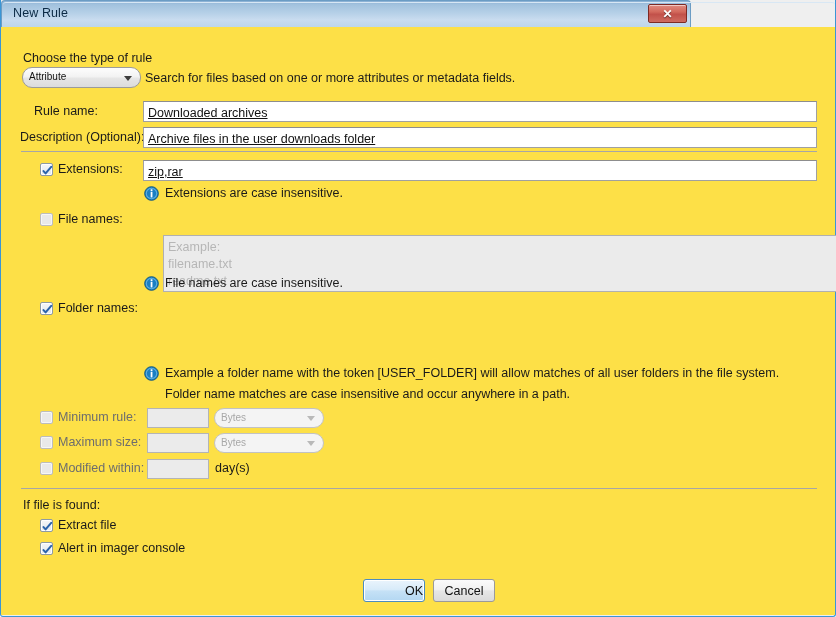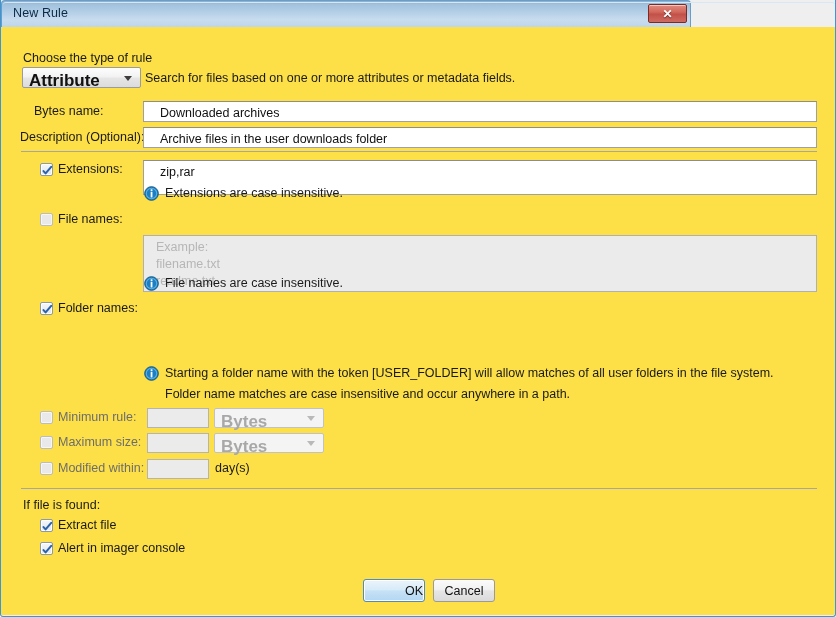--- a/index.html
+++ b/index.html
@@ -86,64 +86,65 @@
   .lbl.dim { color: #6d6d6d; }
 
   
   .tinput {
     position: absolute;
     background: #ffffff;
     border: 1px solid #a0a0a0;
     border-top-color: #8d8d8d;
     font-size: 12.5px;
     color: #111111;
-    padding: 2px 3px 0 16px;
+    padding: 2px 3px 0 4px;
     line-height: 18px;
     white-space: nowrap;
     overflow: hidden;
+    text-decoration: underline;
   }
   .tinput.disabled {
     background: #ebebeb;
     border-color: #b4b4b4;
     color: #a6a6a6;
   }
   .tarea {
     position: absolute;
     background: #ffffff;
     border: 1px solid #9a9a9a;
     border-top-color: #848484;
     font-size: 12.5px;
     color: #111111;
-    padding: 3px 12px;
+    padding: 3px 4px;
     line-height: 17px;
     overflow: hidden;
+    margin-left: 20px;
   }
   .tarea.disabled {
     background: #ebebeb;
     border-color: #b0b0b0;
     color: #b6b6b6;
   }
   .tarea .ph-line { white-space: nowrap; }
   .caret {
     display: inline-block;
     width: 1px; height: 13px;
     background: #000;
     vertical-align: -2px;
     margin-left: 0px;
   }
 
   
   .combo {
     position: absolute;
     border: 1px solid #9b9b9b;
-    border-radius: 2px;
+    border-radius: 10px;
     background: linear-gradient(to bottom, #fdfdfd 0%, #f2f2f2 48%, #e6e6e6 52%, #dcdcdc 100%);
-    font-size: 17px;
+    font-size: 10px;
     color: #111111;
-    font-weight: bold;
   }
   .combo .ctext {
     position: absolute;
     left: 6px; top: 3px;
     white-space: nowrap;
   }
   .combo .carrow {
     position: absolute;
     right: 8px; top: 50%;
     margin-top: -2px;
@@ -225,35 +226,35 @@
   <div class="client">
 
     <div class="lbl" style="left:22px; top:24px;">Choose the type of rule</div>
 
     <div class="combo" style="left:21px; top:40px; width:119px; height:21px;">
       <span class="ctext">Attribute</span>
       <span class="carrow"></span>
     </div>
     <div class="lbl" style="left:144px; top:44px;">Search for files based on one or more attributes or metadata fields.</div>
 
-    <div class="lbl" style="left:33px; top:77px;">Bytes name:</div>
+    <div class="lbl" style="left:33px; top:77px;">Rule name:</div>
     <div class="tinput" style="left:142px; top:74px; width:674px; height:21px;" placeholder="">Downloaded archives</div>
 
     <div class="lbl" style="left:19px; top:103px;">Description (Optional):</div>
     <div class="tinput" style="left:142px; top:100px; width:674px; height:21px;" placeholder="">Archive files in the user downloads folder</div>
 
     <div class="sep" style="left:20px; top:124px; width:796px;"></div>
 
     <div class="cb" style="left:39px; top:136px;">
       <svg width="15" height="15" viewBox="0 0 15 15">
         <path d="M3.5 8.1 L5.6 10.4 L11.2 3.8" fill="none" stroke="#2a63ab" stroke-width="2" stroke-linecap="round" stroke-linejoin="round"></path>
       </svg>
     </div>
     <div class="lbl" style="left:57px; top:135px;">Extensions:</div>
-    <div class="tinput" style="left:142px; top:133px; width:674px; height:35px;">zip,rar</div>
+    <div class="tinput" style="left:142px; top:133px; width:674px; height:21px;">zip,rar</div>
 
     <svg class="info-ico" style="left:143px; top:159px;" viewBox="0 0 16 16">
       <circle cx="8" cy="8" r="7.3" fill="#1b7fc4" stroke="#10567f" stroke-width="1"></circle>
       <circle cx="8" cy="8" r="5.6" fill="none" stroke="#5fb0e0" stroke-width="1.1"></circle>
       <rect x="7.1" y="6.2" width="1.9" height="6" fill="#ffffff"></rect>
       <rect x="7.1" y="3.5" width="1.9" height="1.9" fill="#ffffff"></rect>
     </svg>
     <div class="lbl" style="left:164px; top:159px;">Extensions are case insensitive.</div>
 
     <div class="cb disabled" style="left:39px; top:186px;"></div>
@@ -278,21 +279,21 @@
       </svg>
     </div>
     <div class="lbl" style="left:57px; top:274px;">Folder names:</div>
 
     <svg class="info-ico" style="left:143px; top:339px;" viewBox="0 0 16 16">
       <circle cx="8" cy="8" r="7.3" fill="#1b7fc4" stroke="#10567f" stroke-width="1"></circle>
       <circle cx="8" cy="8" r="5.6" fill="none" stroke="#5fb0e0" stroke-width="1.1"></circle>
       <rect x="7.1" y="6.2" width="1.9" height="6" fill="#ffffff"></rect>
       <rect x="7.1" y="3.5" width="1.9" height="1.9" fill="#ffffff"></rect>
     </svg>
-    <div class="lbl" style="left:164px; top:339px;">Starting a folder name with the token [USER_FOLDER] will allow matches of all user folders in the file system.</div>
+    <div class="lbl" style="left:164px; top:339px;">Example a folder name with the token [USER_FOLDER] will allow matches of all user folders in the file system.</div>
     <div class="lbl" style="left:164px; top:360px;">Folder name matches are case insensitive and occur anywhere in a path.</div>
 
     <div class="cb disabled" style="left:39px; top:384px;"></div>
     <div class="lbl dim" style="left:57px; top:383px;">Minimum rule:</div>
     <div class="tinput disabled" style="left:146px; top:381px; width:62px; height:20px;"></div>
     <div class="combo disabled" style="left:213px; top:381px; width:110px; height:20px;">
       <span class="ctext">Bytes</span>
       <span class="carrow"></span>
     </div>
 

